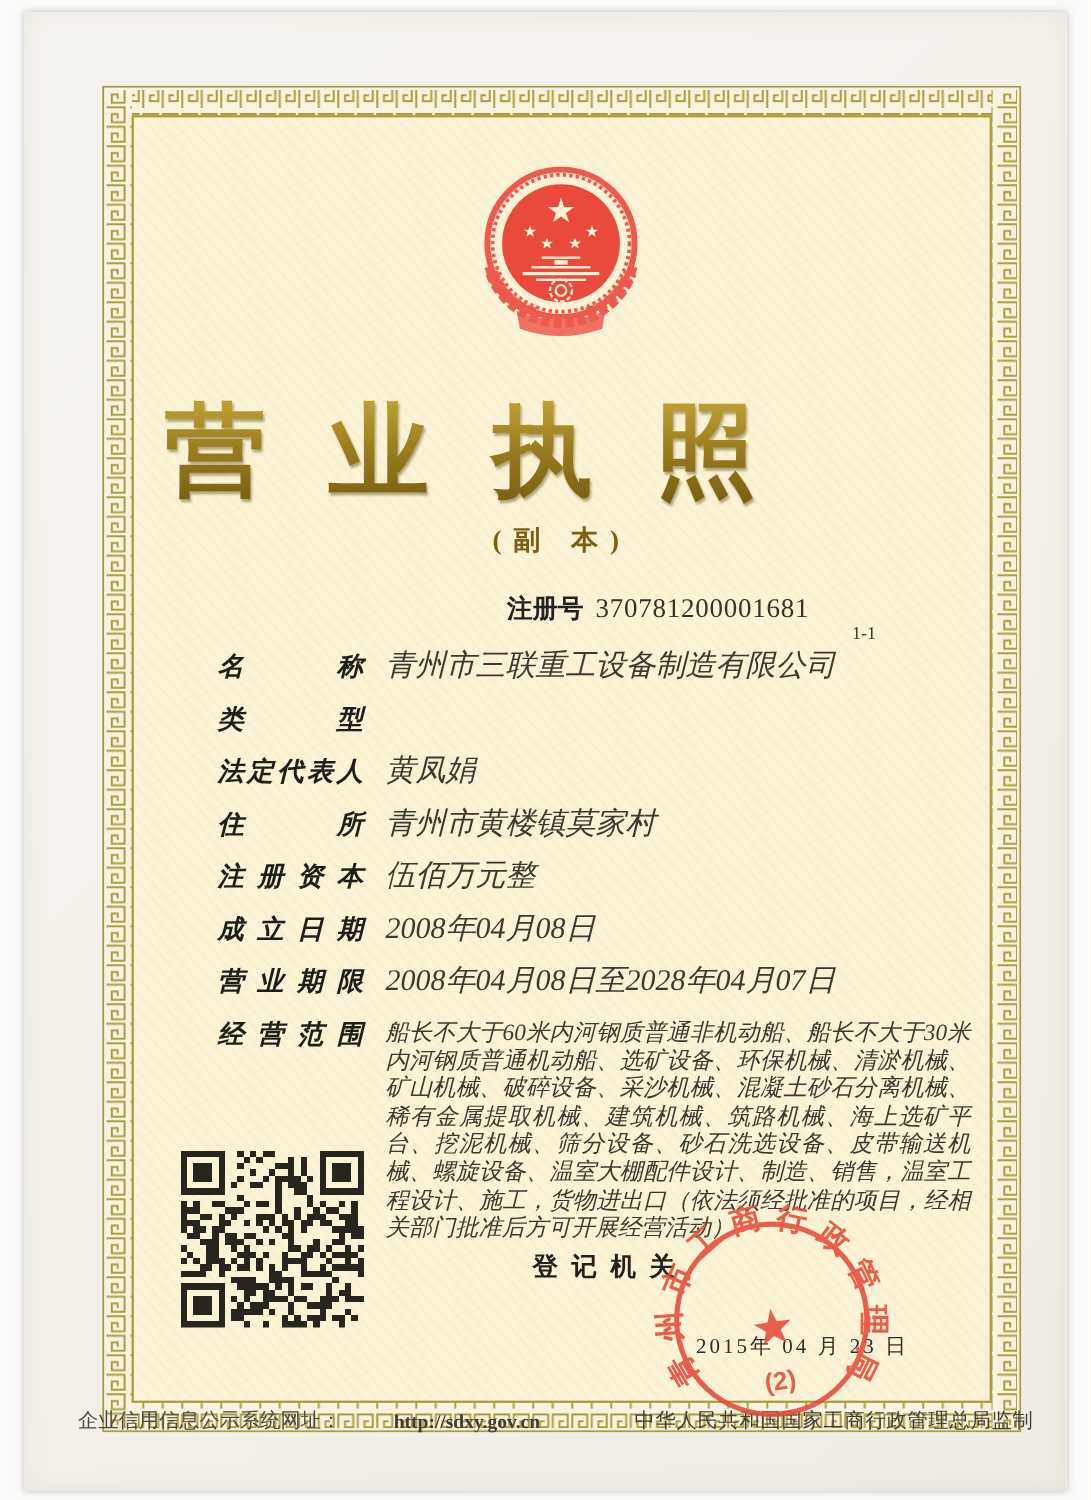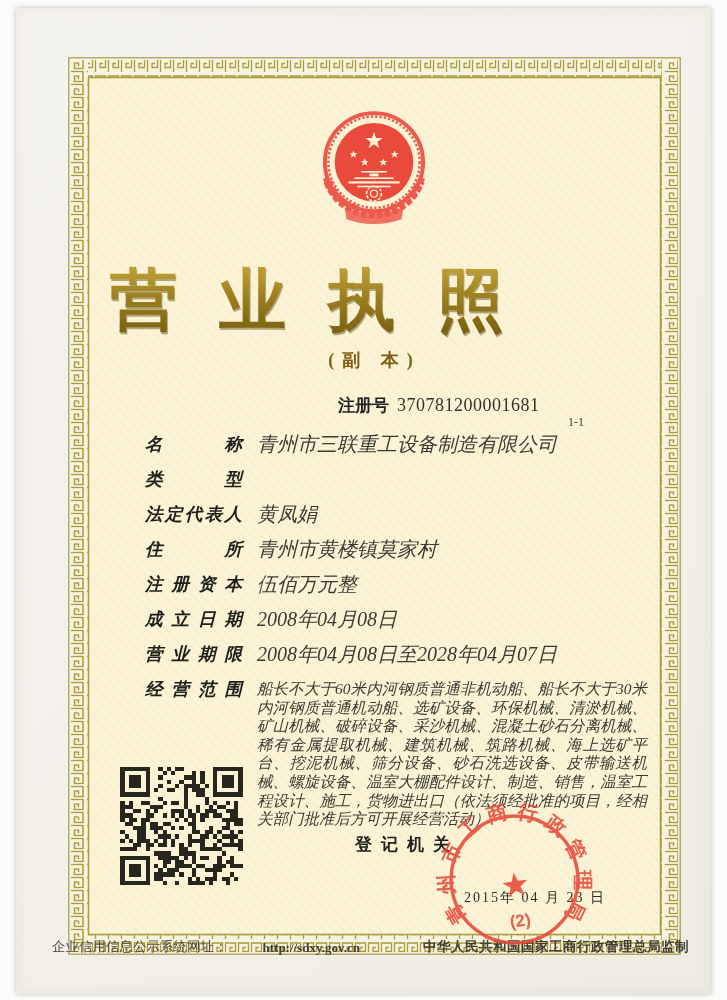--- a/index.html
+++ b/index.html
@@ -66,21 +66,21 @@
     font-size:14px;color:#2e2e28;letter-spacing:2px;white-space:nowrap;
   }
   .seal{position:absolute;left:364px;top:740px;width:165px;height:165px;pointer-events:none;}
 
   .footer{
     position:absolute;left:36px;right:22px;top:924px;height:24px;
     display:flex;align-items:flex-end;font-size:13.5px;color:#4b493d;
   }
   .footer-left-label{font-weight:400;color:#4b493d;}
   .footer-url{font-family:"Liberation Serif", serif;font-size:13px;color:#3f3d33;margin-left:14px;font-weight:700;padding-left:21px;}
-  .footer-right{margin-left:auto;color:#3f3e33;font-weight:700;letter-spacing:.5px;}
+  .footer-right{margin-left:auto;color:#3f3e33;font-weight:400;letter-spacing:.5px;}
 </style>
 </head>
 <body>
 
 <div class="page">
   <div class="cert">
 
     <svg class="frame-svg" width="613" height="898">
       <defs>
         <pattern id="mh" patternUnits="userSpaceOnUse" width="13" height="17">

